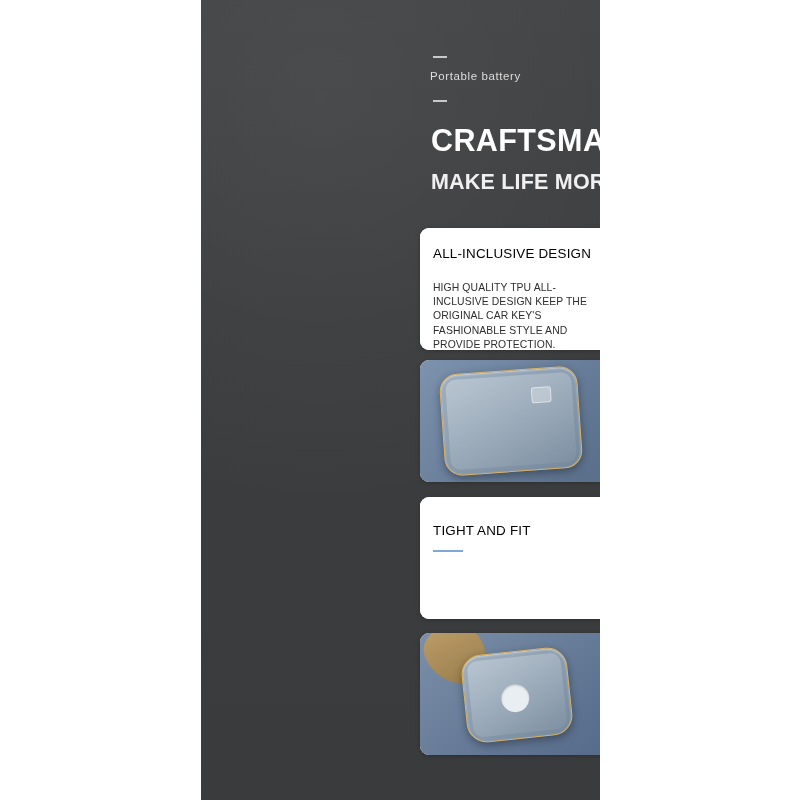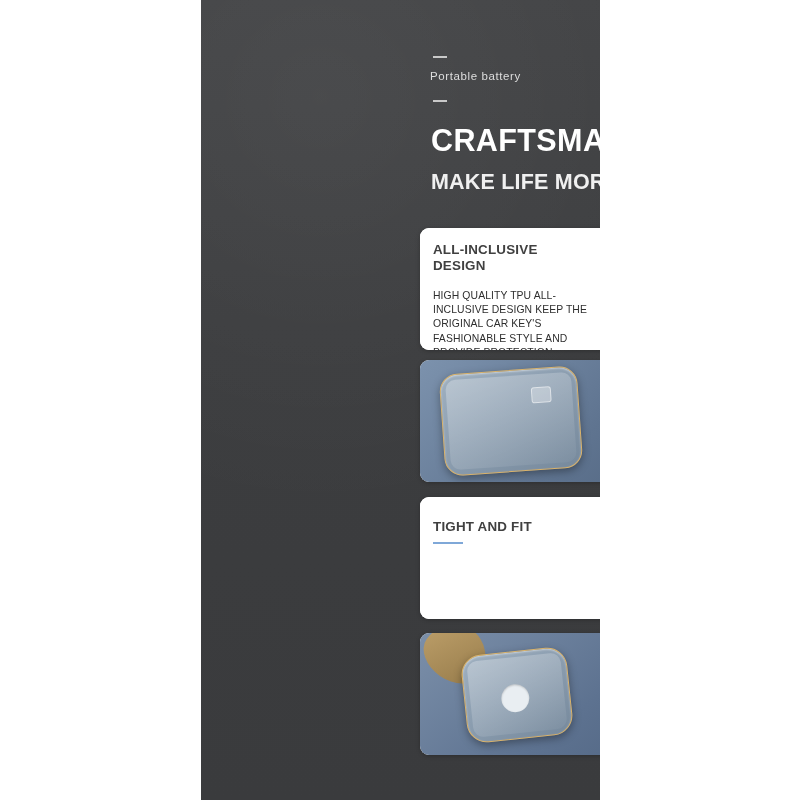--- a/index.html
+++ b/index.html
@@ -94,23 +94,23 @@
   }
   .card-text {
     box-sizing: border-box;
     background: #ffffff;
     padding: 14px 12px 10px 13px;
     display: flex;
     flex-direction: column;
   }
   .card-title {
     font-size: 13.4px;
-    font-weight: bold;
-    color: #404040;
-    line-height: 16px;
+    font-weight: normal;
+    color: #000000;
+    line-height: 24px;
     letter-spacing: 0.2px;
   }
   .rule {
     width: 30px;
     height: 2px;
     background: #7fa8d8;
     margin: 7px 0 8px 0;
   }
   .card-body {
     font-size: 10.4px;

